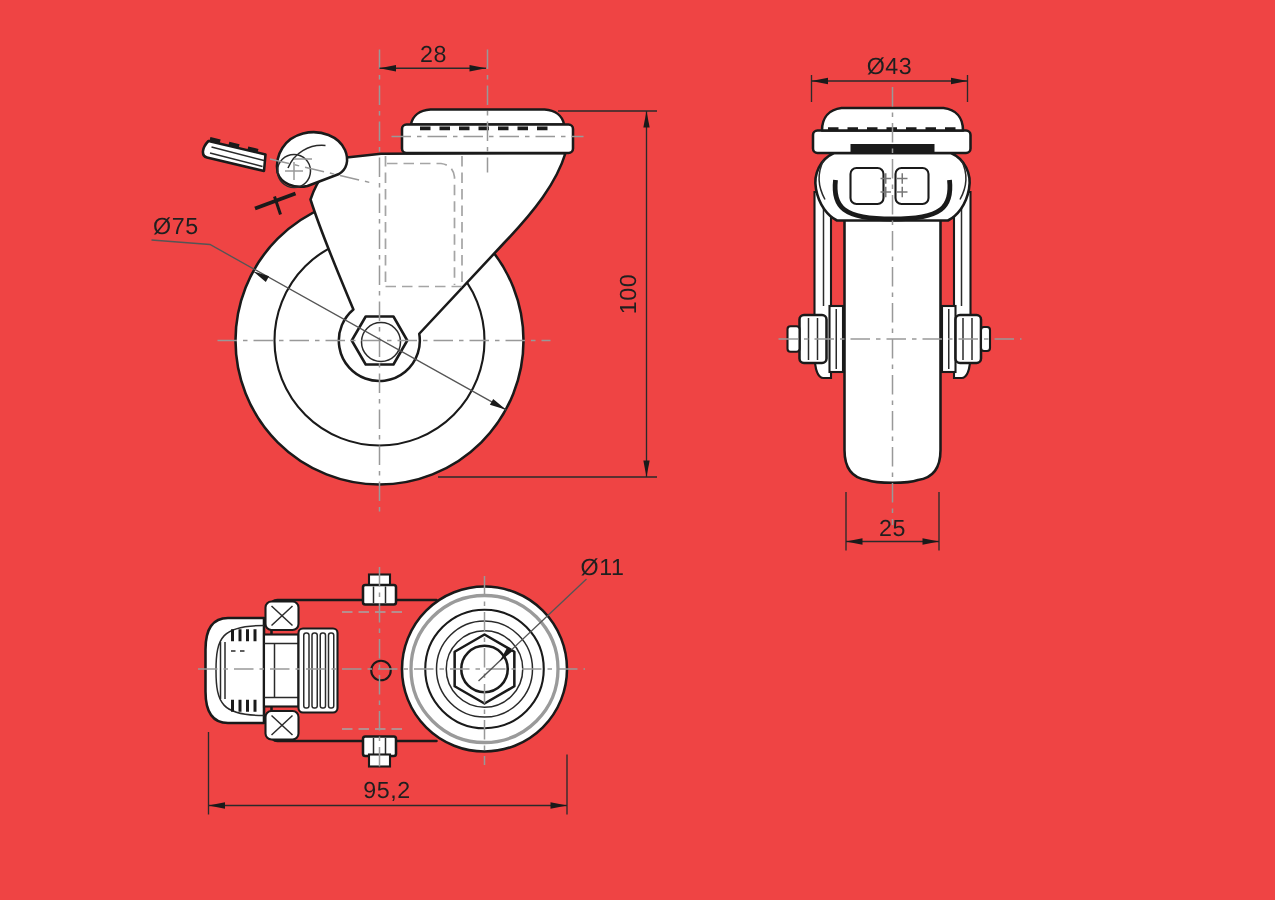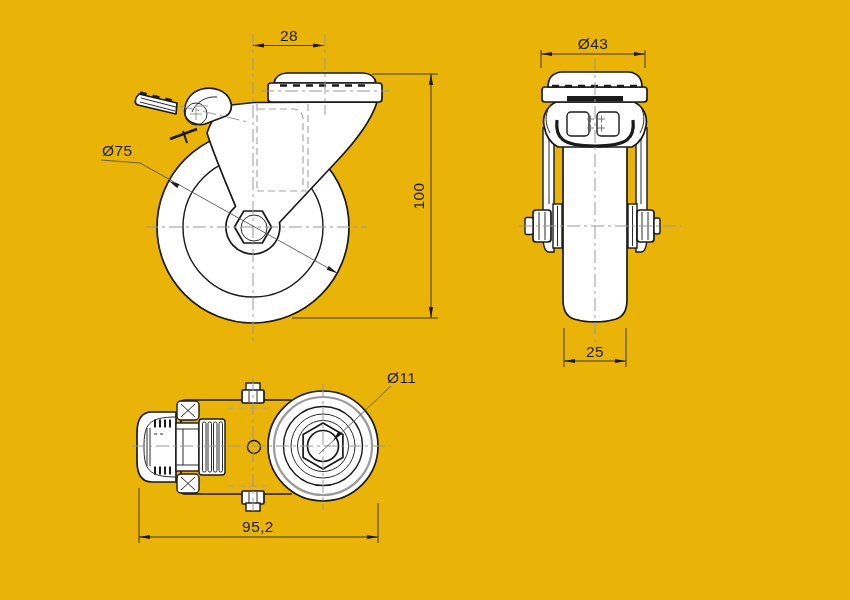--- a/index.html
+++ b/index.html
@@ -1,16 +1,16 @@
 <!DOCTYPE html>
 <html><head>
 <meta charset="utf-8">
 <style>
   html,body{margin:0;padding:0;background:#fff;}
-  .canvas{width:850px;height:600px;background:#eab308;position:relative;overflow:hidden;}
+  .canvas{width:850px;height:600px;background:#ef4444;position:relative;overflow:hidden;}
   svg{display:block;}
   text{font-family:"Liberation Sans", sans-serif;font-size:15.5px;fill:#1f1f1f;letter-spacing:0.4px;}
   .outline{stroke:#1a1a1a;stroke-width:1.7;fill:none;stroke-linecap:round;stroke-linejoin:round;}
   .outline-f{stroke:#1a1a1a;stroke-width:1.7;fill:#ffffff;stroke-linejoin:round;}
   .med{stroke:#1a1a1a;stroke-width:1.4;fill:none;}
   .med-f{stroke:#1a1a1a;stroke-width:1.4;fill:#ffffff;}
   .thin{stroke:#2a2a2a;stroke-width:1;fill:none;}
   .center{stroke:#999;stroke-width:1;fill:none;stroke-dasharray:13 4 3 4;}
   .hidden{stroke:#a5a5a5;stroke-width:1.15;fill:none;stroke-dasharray:7 4;}
   .dim{stroke:#2a2a2a;stroke-width:0.9;fill:none;}

